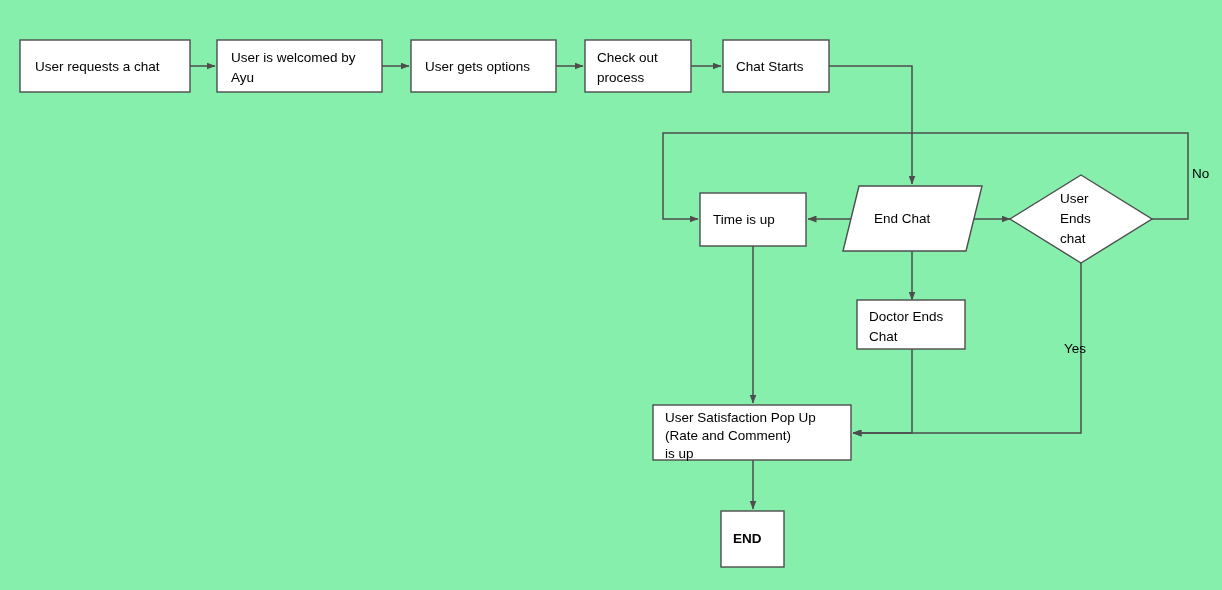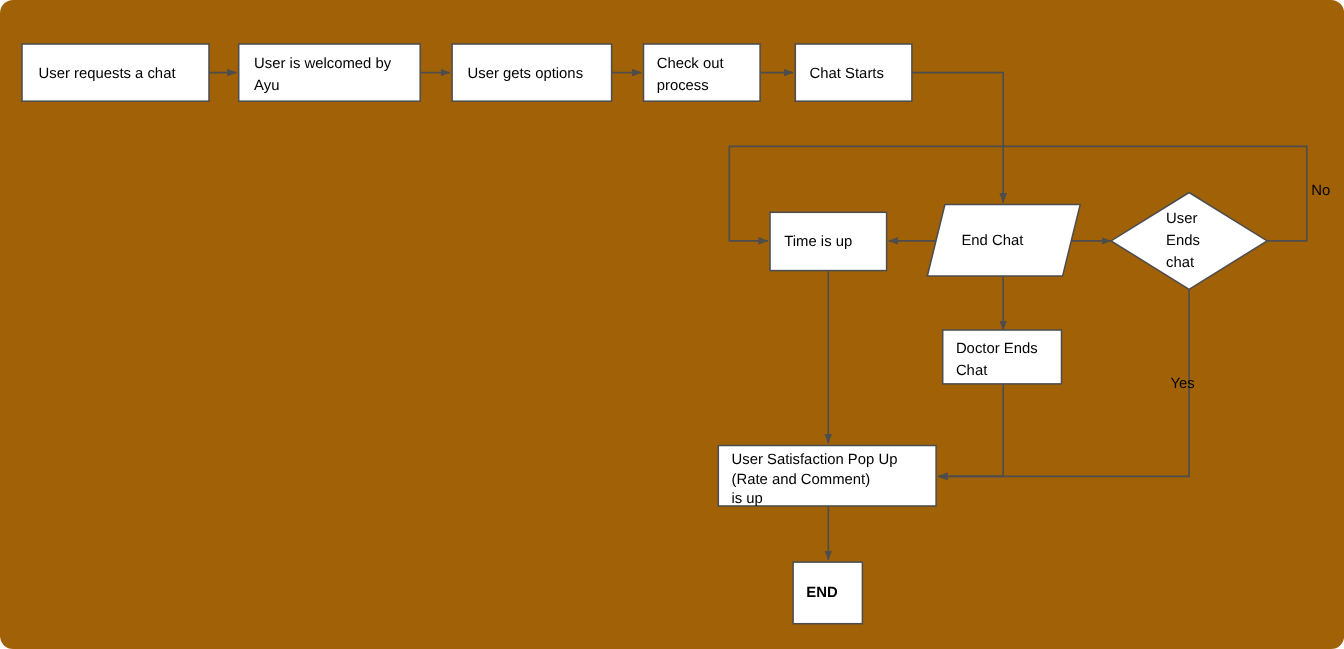--- a/index.html
+++ b/index.html
@@ -7,23 +7,22 @@
     padding: 0;
     background: #ffffff;
   }
   body {
     font-family: "Liberation Sans", sans-serif;
   }
   #canvas {
     position: relative;
     width: 1222px;
     height: 590px;
-    background: #a16207;
+    background: #86efac;
     overflow: hidden;
-    border-radius: 12px;
   }
   #flow-svg {
     position: absolute;
     left: 0;
     top: 0;
     width: 1222px;
     height: 590px;
   }
   .node-shape {
     fill: #ffffff;

